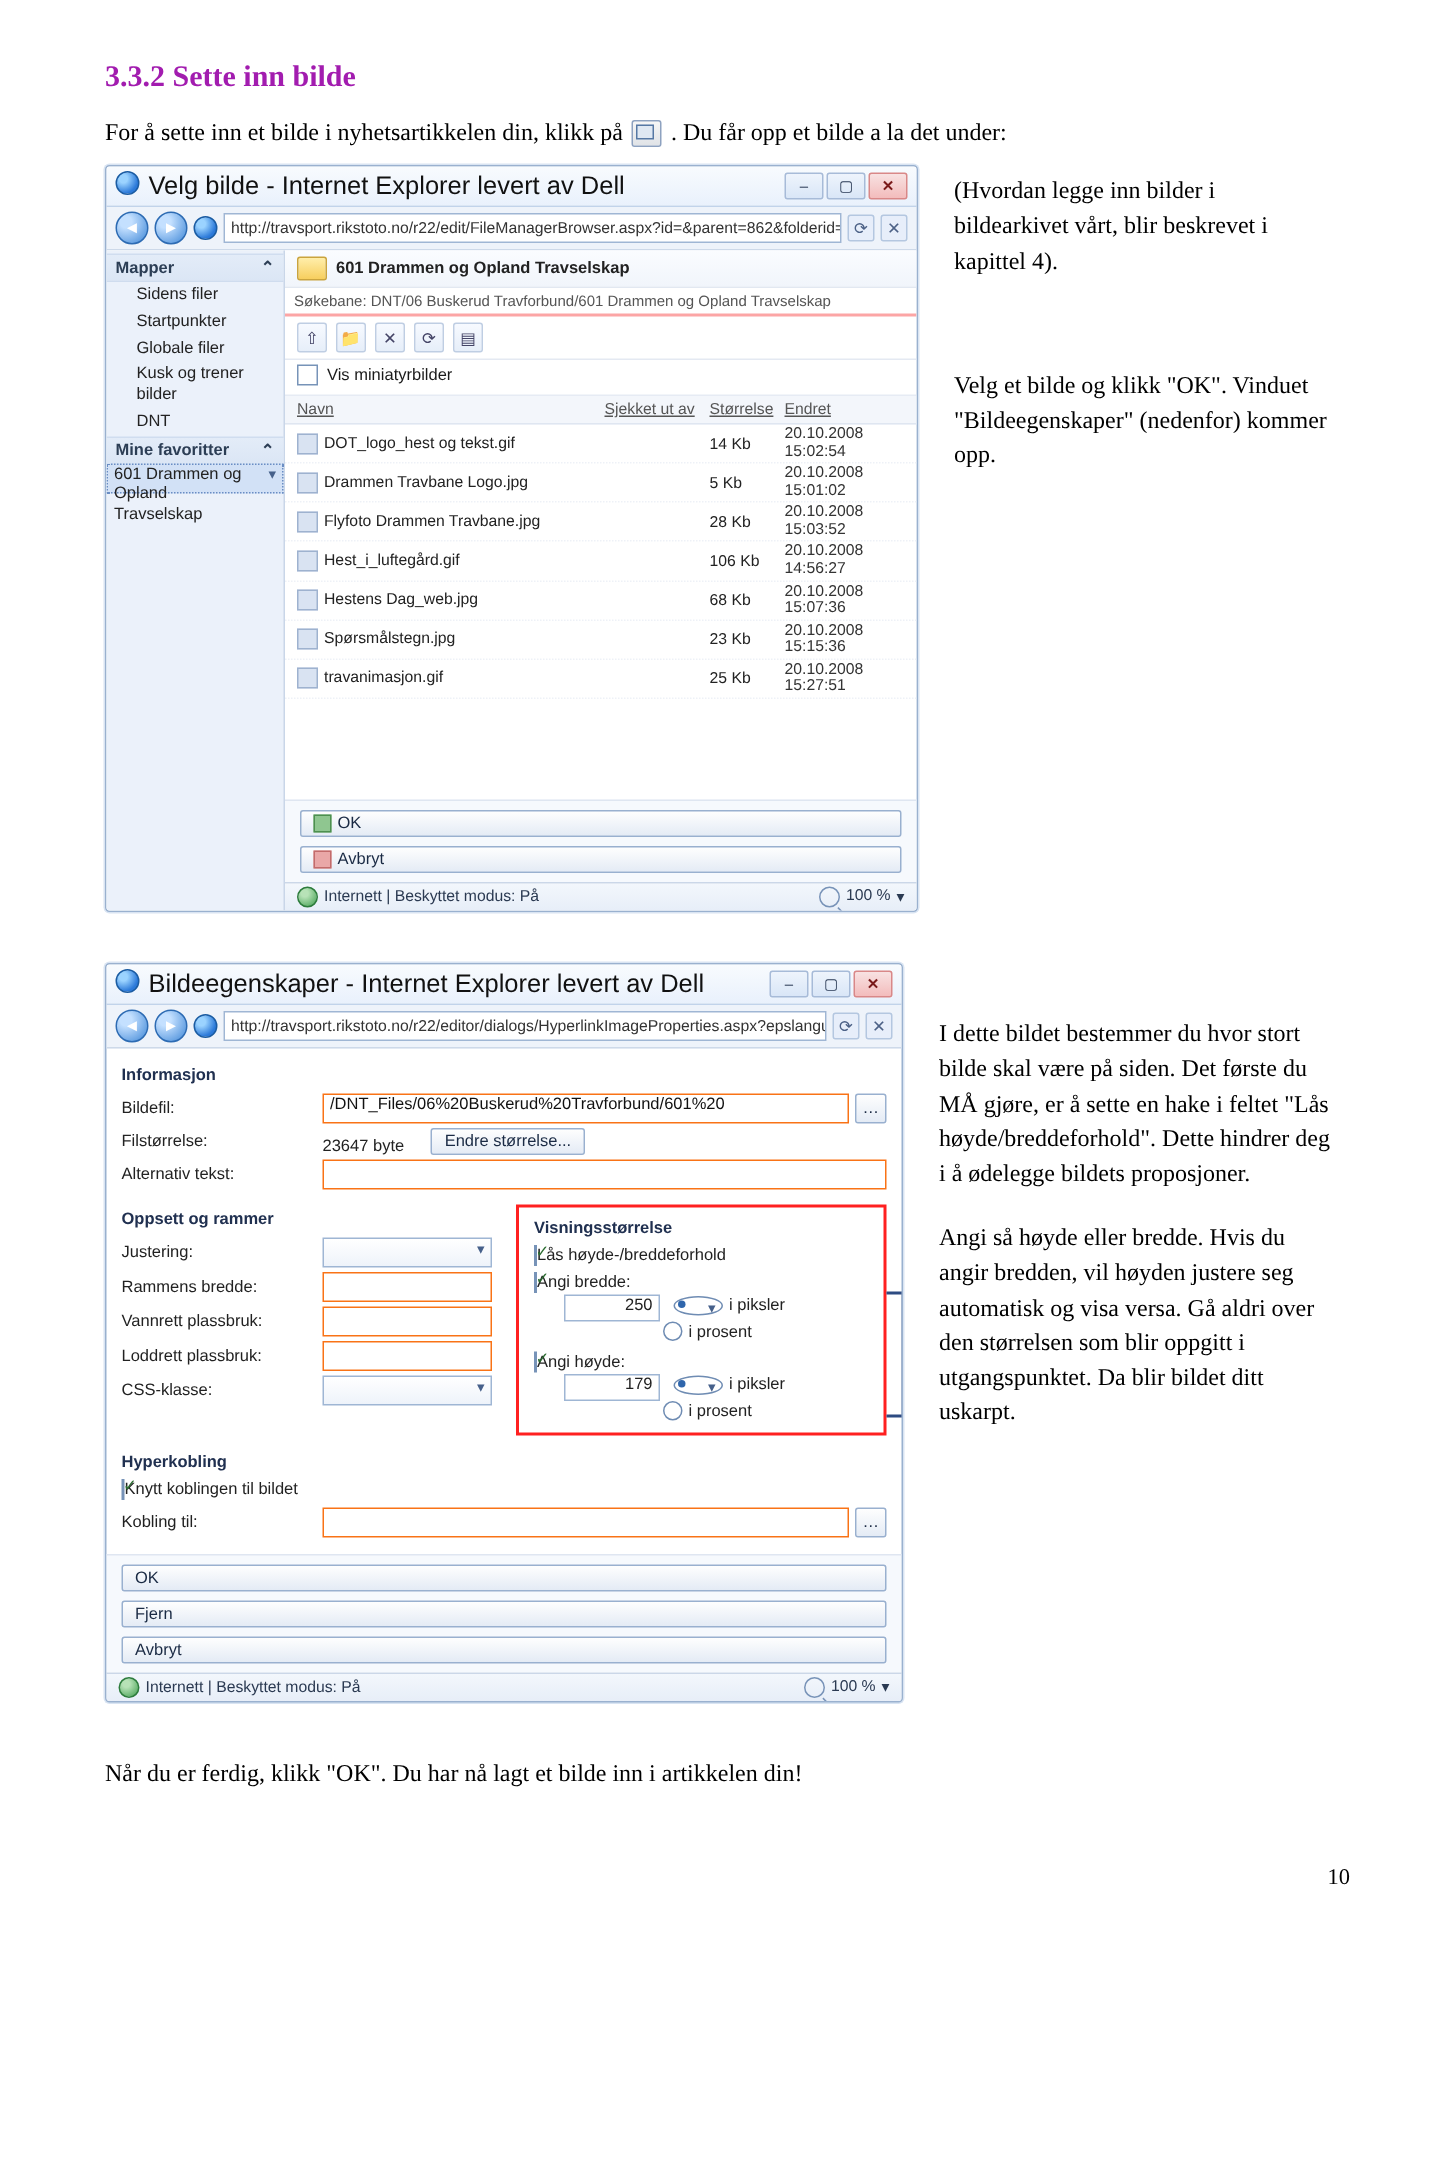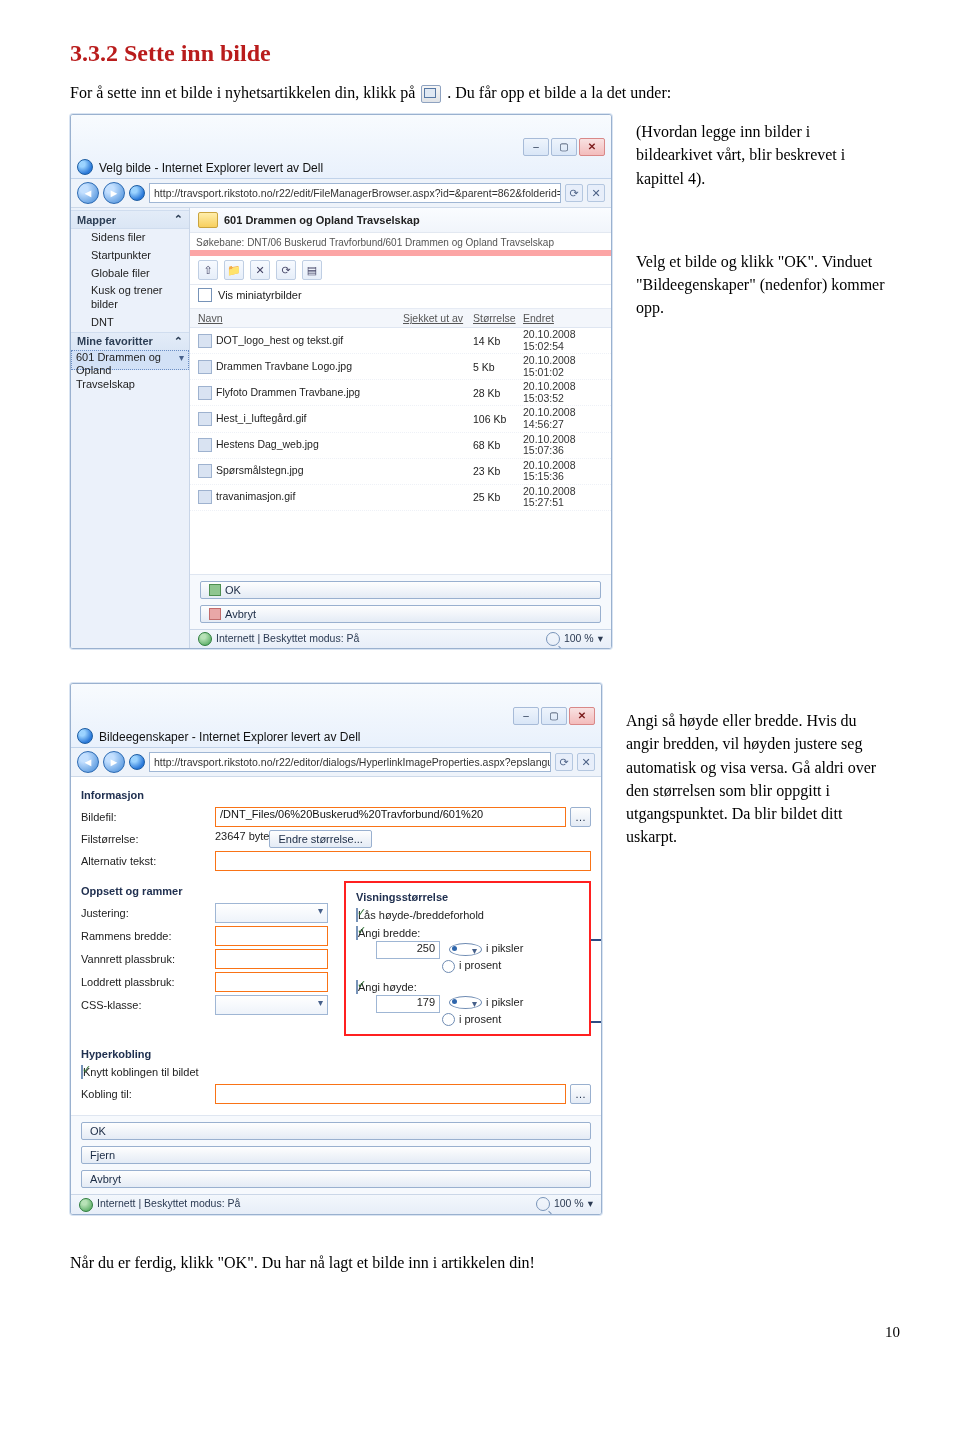--- a/index.html
+++ b/index.html
@@ -6,22 +6,22 @@
     margin: 0;
     background: #fff;
     font-family: "Times New Roman", Times, serif;
     font-size: 16px;
     color: #000;
     width: 960px;
     box-sizing: border-box;
     padding: 40px 60px 30px 70px;
   }
   .heading {
-    color: #b91c1c;
-    font-size: 24px;
+    color: #a21caf;
+    font-size: 20px;
     font-weight: bold;
     margin-bottom: 14px;
   }
   .para {
     line-height: 1.45;
     margin: 0 12px 10px 0;
   }
   .inline-icon {
     display: inline-block;
     vertical-align: middle;
@@ -63,25 +63,24 @@
   .titlebar {
     display: flex;
     align-items: center;
     justify-content: space-between;
     padding: 3px 6px;
     background: linear-gradient(#f8fbfe,#e9f1fc);
     border-bottom: 1px solid #c1d3ea;
   }
   .titlebar .caption {
     display: flex;
-    align-items: flex-end;
+    align-items: flex-start;
     gap: 6px;
-    font-size: 12px;
+    font-size: 17px;
     color: #111;
-    margin-top: 41px;
   }
   .ie-icon {
     width: 14px; height: 14px;
     border-radius: 50%;
     background: radial-gradient(circle at 30% 30%, #9bd3ff 20%, #2b79d9 70%);
     border: 1px solid #1b5ca2;
   }
   .winbtns { display: flex; gap: 2px; }
   .winbtn {
     width: 24px; height: 16px;
@@ -174,21 +173,21 @@
     background: linear-gradient(#ffeeab,#f7cf5e);
     border: 1px solid #caa43e;
     border-radius: 2px;
     position: relative;
   }
   .crumb-title { font-weight: bold; color: #222; }
   .subpath {
     font-size: 10px;
     color: #555;
     padding: 4px 8px 2px 6px;
-    border-bottom: 6px solid #fca5a5;
+    border-bottom: 2px solid #fca5a5;
   }
   .toolbar {
     display: flex;
     gap: 6px;
     padding: 4px 8px;
     border-bottom: 1px solid #e4e9f2;
   }
   .tbtn {
     width: 18px; height: 18px;
     border: 1px solid #bfcee3;
@@ -569,21 +568,21 @@
       <div class="group-title">Informasjon</div>
       <div class="form-row">
         <span>Bildefil:</span>
         <div style="display:flex;gap:4px">
           <div class="inp" style="flex:1"><span>/DNT_Files/06%20Buskerud%20Travforbund/601%20</span></div>
           <span class="btn" style="padding:1px 4px">…</span>
         </div>
       </div>
       <div class="form-row">
         <span>Filstørrelse:</span>
-        <div style="display:flex;align-items:flex-start">
+        <div style="display:flex;gap:18px;align-items:flex-end">
           <span>23647 byte</span>
           <span class="btn">Endre størrelse...</span>
         </div>
       </div>
       <div class="form-row">
         <span>Alternativ tekst:</span>
         <div class="inp"></div>
       </div>
 
       <div class="two-col" style="margin-top:10px">
@@ -659,19 +658,20 @@
       <span class="btn">Fjern</span>
       <span class="btn">Avbryt</span>
     </div>
     <div class="statusbar">
       <span><span class="globe-ic"></span><span>Internett | Beskyttet modus: På</span></span>
       <span class="zoom"><span class="zoom-ic"></span><span>100 %</span> ▾</span>
     </div>
   </div>
 
   <div class="side-text">
+    <p class="para" style="margin-top:30px">I dette bildet bestemmer du hvor stort bilde skal være på siden. Det første du MÅ gjøre, er å sette en hake i feltet "Lås høyde/breddeforhold". Dette hindrer deg i å ødelegge bildets proposjoner.</p>
     <p class="para" style="margin-top:20px">Angi så høyde eller bredde. Hvis du angir bredden, vil høyden justere seg automatisk og visa versa. Gå aldri over den størrelsen som blir oppgitt i utgangspunktet. Da blir bildet ditt uskarpt.</p>
   </div>
 </div>
 
 <p class="para" style="margin-top:36px">Når du er ferdig, klikk "OK". Du har nå lagt et bilde inn i artikkelen din!</p>
 
 <div class="pagenum">10</div>
 
 </body></html>

